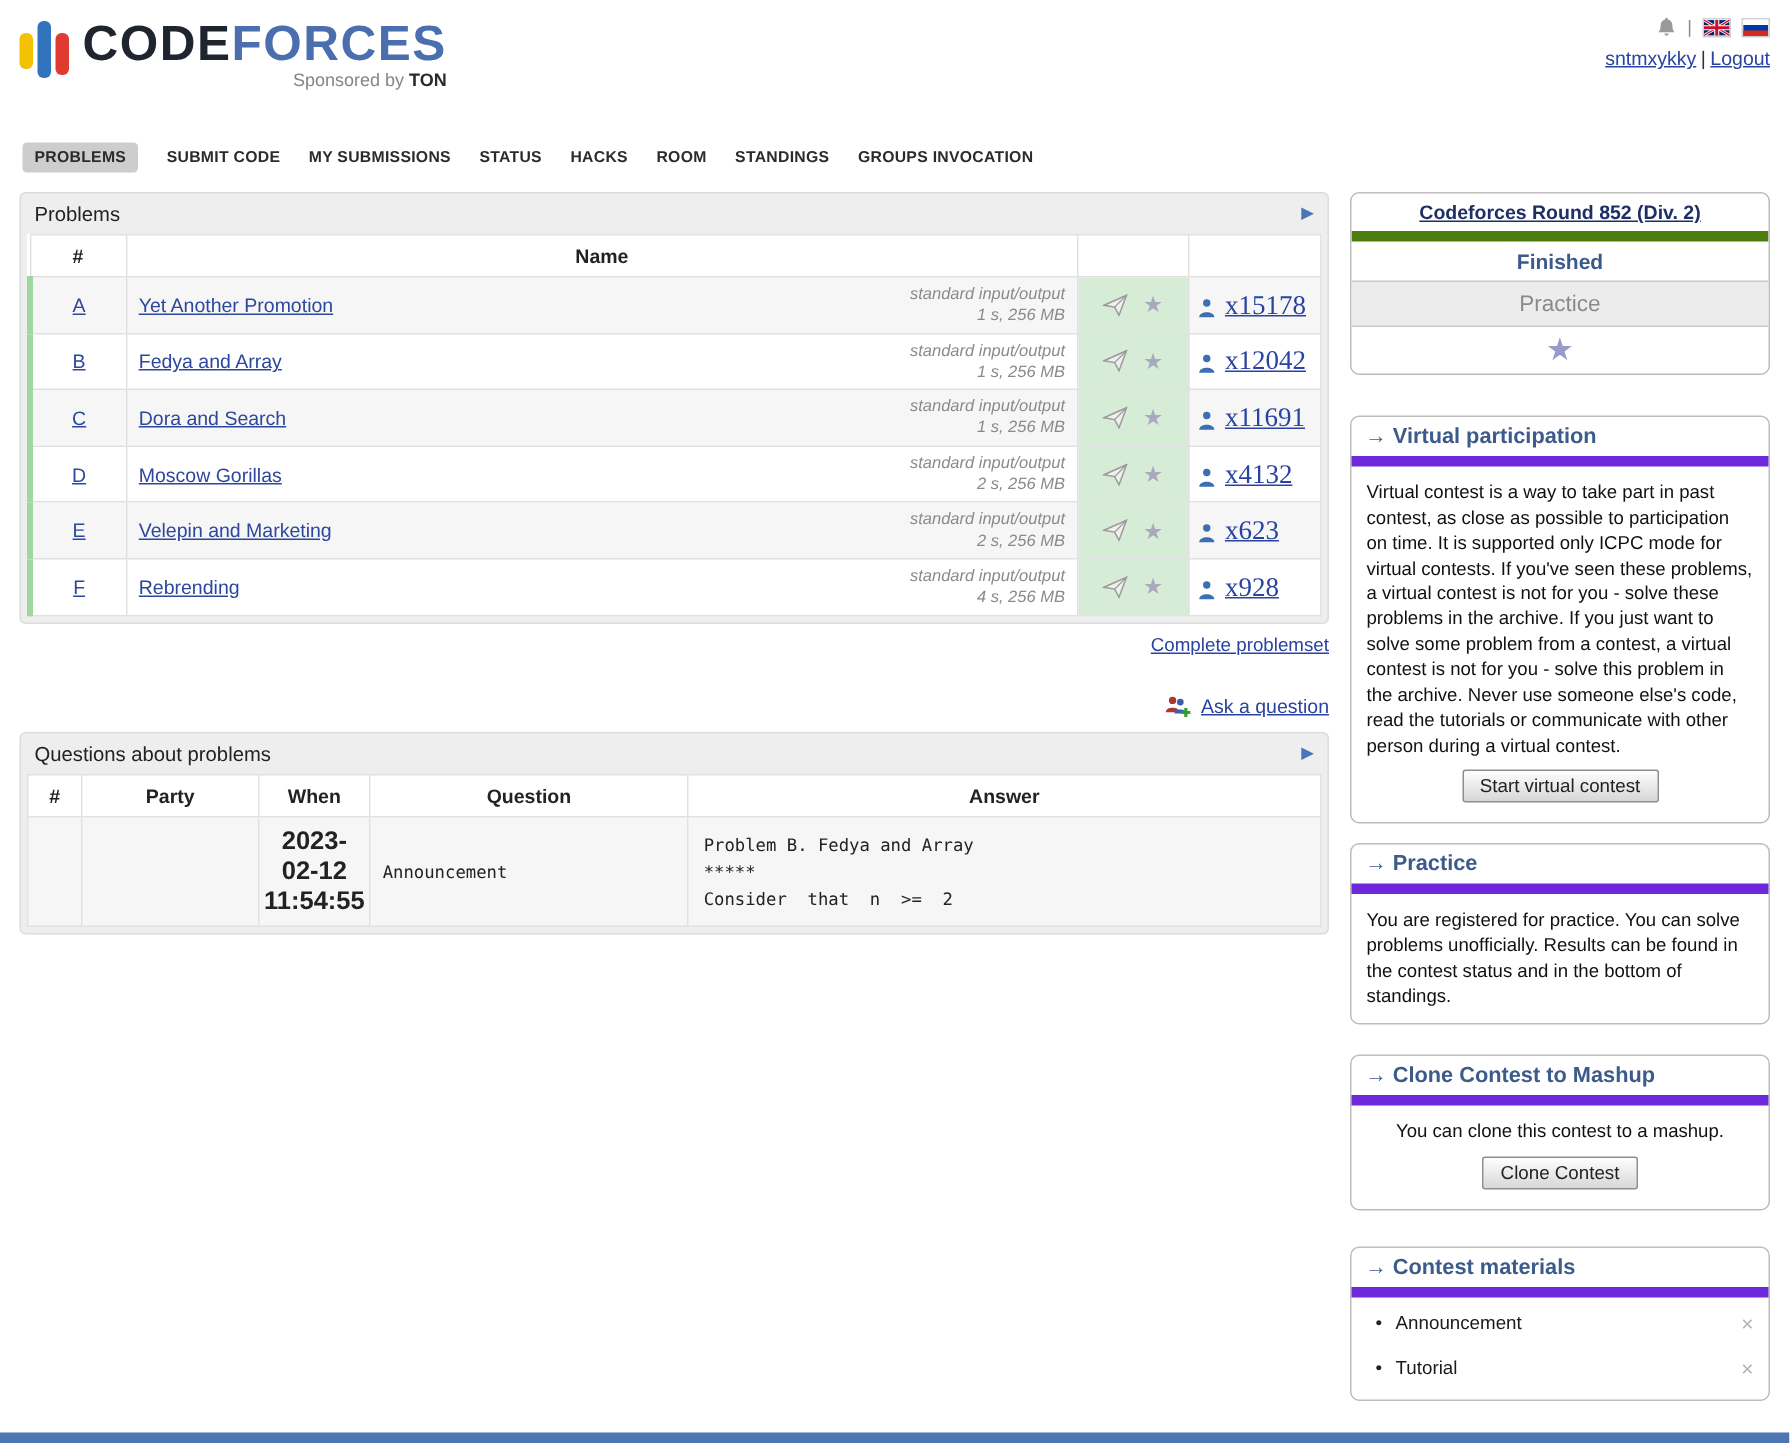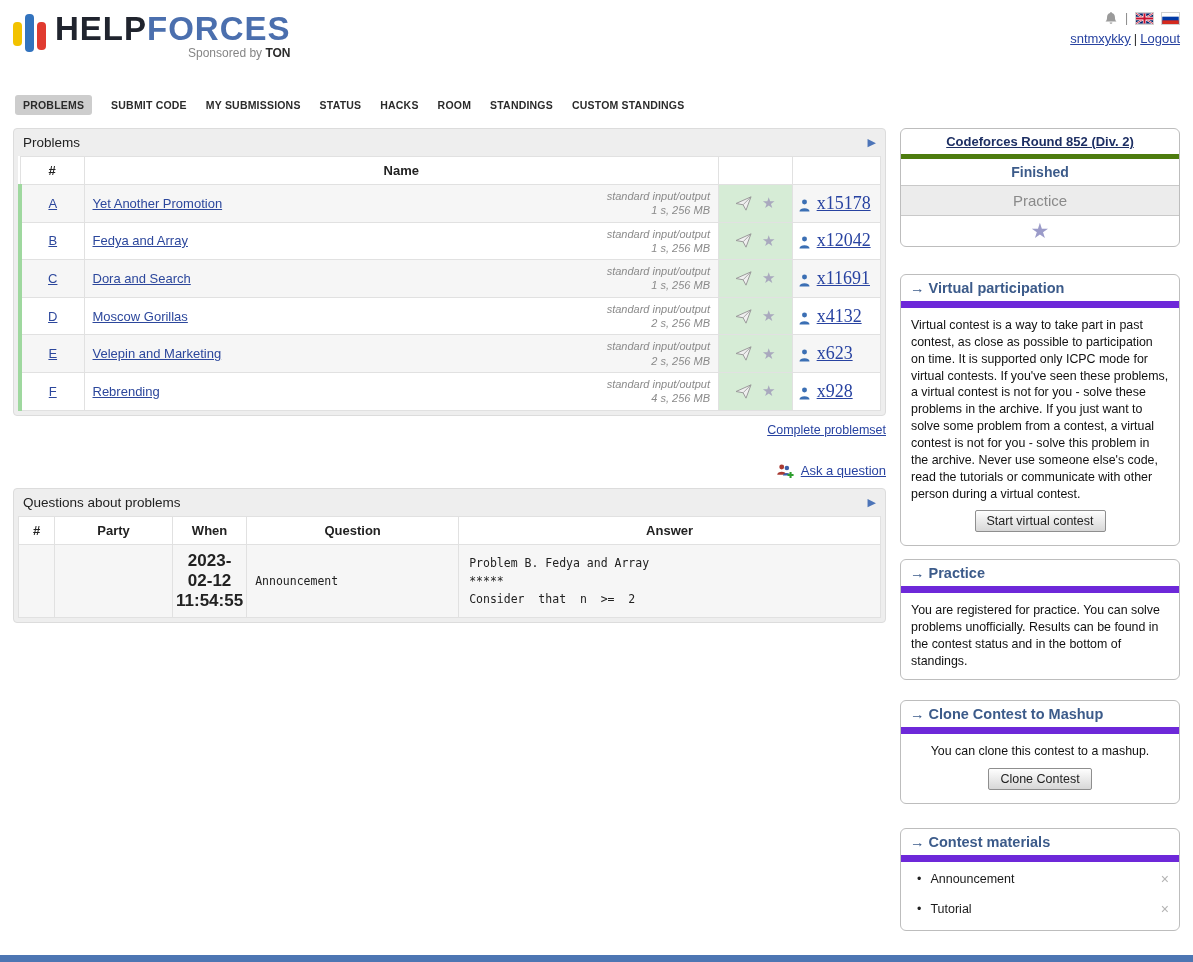--- a/index.html
+++ b/index.html
@@ -107,21 +107,21 @@
   th.q-party, td.q-party { width: 118px; }
   th.q-when, td.q-when { width: 74px; }
   th.q-question, td.q-question { width: 212px; }
   td.q-when { font-weight: bold; text-align: center; font-size: 17px; padding: 6px 3px; }
   td.q-question { font-family: "DejaVu Sans Mono", monospace; font-size: 11.5px; padding: 6px 8px; }
   td.q-answer { font-family: "DejaVu Sans Mono", monospace; font-size: 11.5px; padding: 8px 10px; white-space: pre-wrap; line-height: 1.6; }
 
   
   .roundbox { border: 1px solid #bdbdbd; border-radius: 6px; overflow: hidden; background: #fff; }
   .contest-box { text-align: center; margin-bottom: 27px; }
-  .contest-title { padding: 5px 6px; border-bottom: 5px solid #4d7c0f; }
+  .contest-title { padding: 5px 6px; border-bottom: 7px solid #4d7c0f; }
   .contest-title a { font-weight: bold; font-size: 13px; color: #1d2f63; }
   .contest-status { padding: 5px; border-bottom: 1px solid #c9c9c9; color: #3c5b8a; font-weight: bold; font-size: 14px; }
   .contest-mode { padding: 6px; border-bottom: 1px solid #c9c9c9; color: #8a8a8a; font-size: 15px; background: #ececec; }
   .contest-star-row { padding: 3px; }
   .contest-star-row .big-star { font-size: 21px; color: #9b9bc9; cursor: pointer; }
 
   .sidebox { border: 1px solid #bdbdbd; border-radius: 6px; background: #fff; }
   .sidebox .caption { padding: 5px 9px; border-bottom: 7px solid #6d28d9; color: #3c5b8a; font-weight: bold; font-size: 14.5px; }
   .sidebox .sbody { padding: 9px 10px; font-size: 12.4px; line-height: 1.36; color: #111; }
   .btn-row { text-align: center; margin: 8px 0 4px 0; }
@@ -154,21 +154,21 @@
     <div class="logo-area">
       <a class="logo" style="text-decoration:none;">
         <span class="logo-bars">
           <i class="bar bar-y"></i>
             <i class="bar bar-b"></i>
             <i class="bar bar-r"></i>
         </span>
       </a>
       <span class="logo-text-col">
         <a class="logo-text" style="text-decoration:none;">
-          <span class="logo-main">HELP</span><span class="logo-accent">FORCES</span>
+          <span class="logo-main">CODE</span><span class="logo-accent">FORCES</span>
         </a>
         <span class="sponsored"><span>Sponsored by </span><b>TON</b></span>
       </span>
     </div>
     <div class="header-right">
       <div class="lang-row">
         <span style="line-height:0;">
           <svg width="14" height="14" viewBox="0 0 16 16">
               <path d="M8 1c-.6 0-1 .4-1 1v.3C4.7 2.8 3.5 4.6 3.5 7c0 3-1 4.3-1.8 5h12.6c-.8-.7-1.8-2-1.8-5 0-2.4-1.2-4.2-3.5-4.7V2c0-.6-.4-1-1-1zm-1.6 12a1.6 1.6 0 0 0 3.2 0z" fill="#9a9a9a"></path>
             </svg>
@@ -199,21 +199,21 @@
 
 
   <div class="subnav">
     <a class="active">PROBLEMS</a>
     <a>SUBMIT CODE</a>
     <a>MY SUBMISSIONS</a>
     <a>STATUS</a>
     <a>HACKS</a>
     <a>ROOM</a>
     <a>STANDINGS</a>
-    <a>CUSTOM STANDINGS</a>
+    <a>GROUPS INVOCATION</a>
   </div>
 
   <div class="content">
     <div class="leftcol">
 
       <div class="datatable">
         <div class="dt-caption">
           <span>Problems</span>
           <span class="dt-arrow">▶</span>
         </div>

